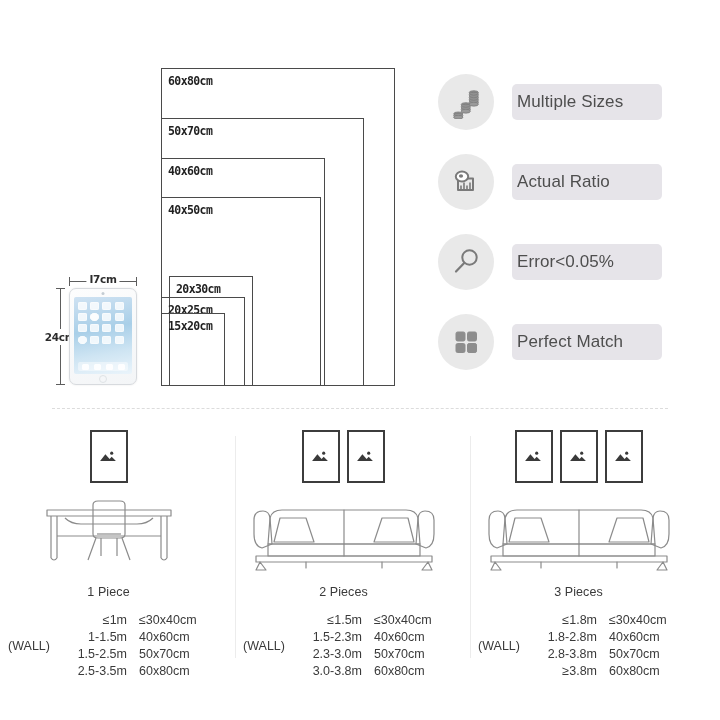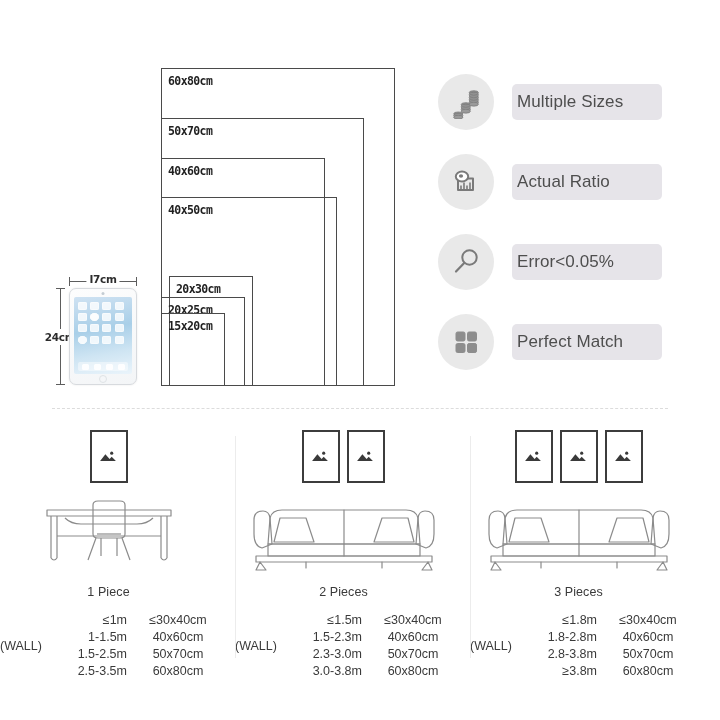--- a/index.html
+++ b/index.html
@@ -96,44 +96,44 @@
   }
   .ph{position:relative;width:62%;height:34%;}
   .ph svg{width:100%;height:100%;display:block;}
 
   .furn{position:absolute;left:0;right:0;}
   .furn svg{display:block;margin:0 auto;}
 
   .cap{text-align:center;font-size:12.5px;color:#3a3a3a;margin-top:2px;letter-spacing:.1px;}
 
   .tbl{margin-top:14px;display:flex;align-items:center;justify-content:center;gap:0;}
-  .wall-lbl{font-size:12.5px;color:#3a3a3a;width:58px;text-align:left;padding-right:7px;}
+  .wall-lbl{font-size:12.5px;color:#3a3a3a;width:58px;text-align:center;padding-right:7px;}
   .tbl-rows{display:flex;flex-direction:column;gap:2px;}
   .trow{display:flex;font-size:12.5px;color:#3a3a3a;line-height:15px;}
   .c-dist{width:62px;text-align:right;padding-right:12px;white-space:nowrap;}
-  .c-size{width:78px;text-align:center;white-space:nowrap;}
+  .c-size{width:78px;text-align:left;white-space:nowrap;}
 </style>
 </head>
 <body>
 
 <div class="page">
 
   <div class="top-section">
 
     <div class="size-chart">
         <div class="sz" style="width: 234px; height: 318px; z-index: 1;">
           <div class="lbl">60x80cm</div>
         </div>
         <div class="sz" style="width: 203px; height: 268px; z-index: 2;">
           <div class="lbl">50x70cm</div>
         </div>
         <div class="sz" style="width: 164px; height: 228px; z-index: 3;">
           <div class="lbl">40x60cm</div>
         </div>
-        <div class="sz" style="width: 176px; height: 189px; z-index: 4;">
+        <div class="sz" style="width: 160px; height: 189px; z-index: 4;">
           <div class="lbl">40x50cm</div>
         </div>
         <div class="sz" style="width: 84px; height: 110px; z-index: 6; margin-left: 8px;">
           <div class="lbl">20x30cm</div>
         </div>
         <div class="sz" style="width: 84px; height: 89px; z-index: 7;">
           <div class="lbl">20x25cm</div>
         </div>
         <div class="sz" style="width: 64px; height: 73px; z-index: 8;">
           <div class="lbl">15x20cm</div>

